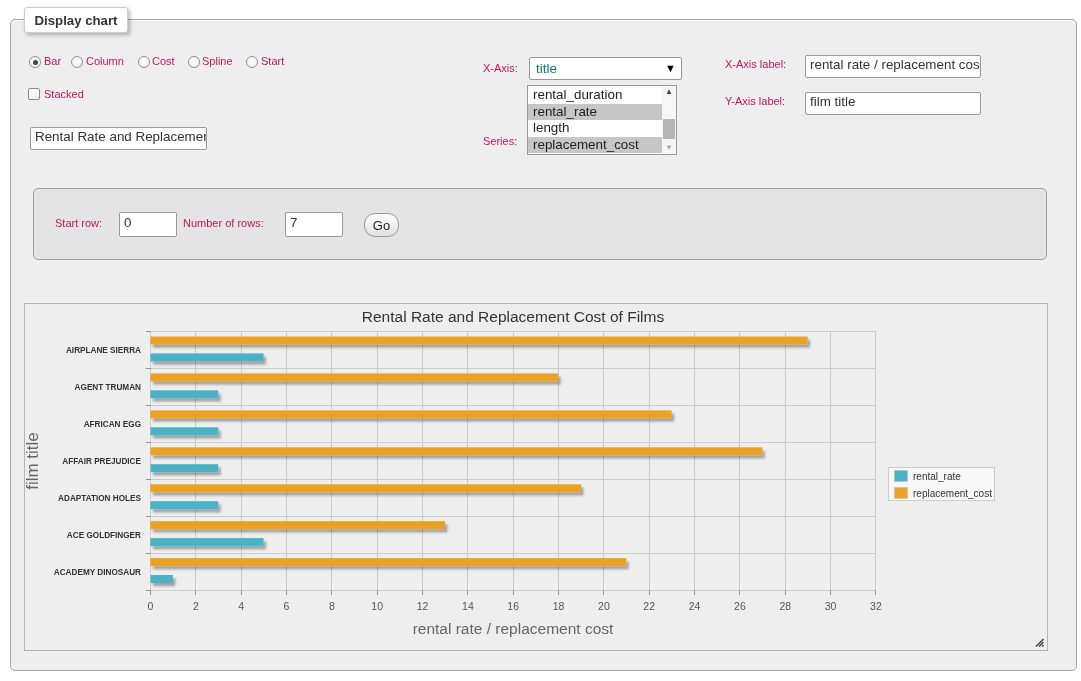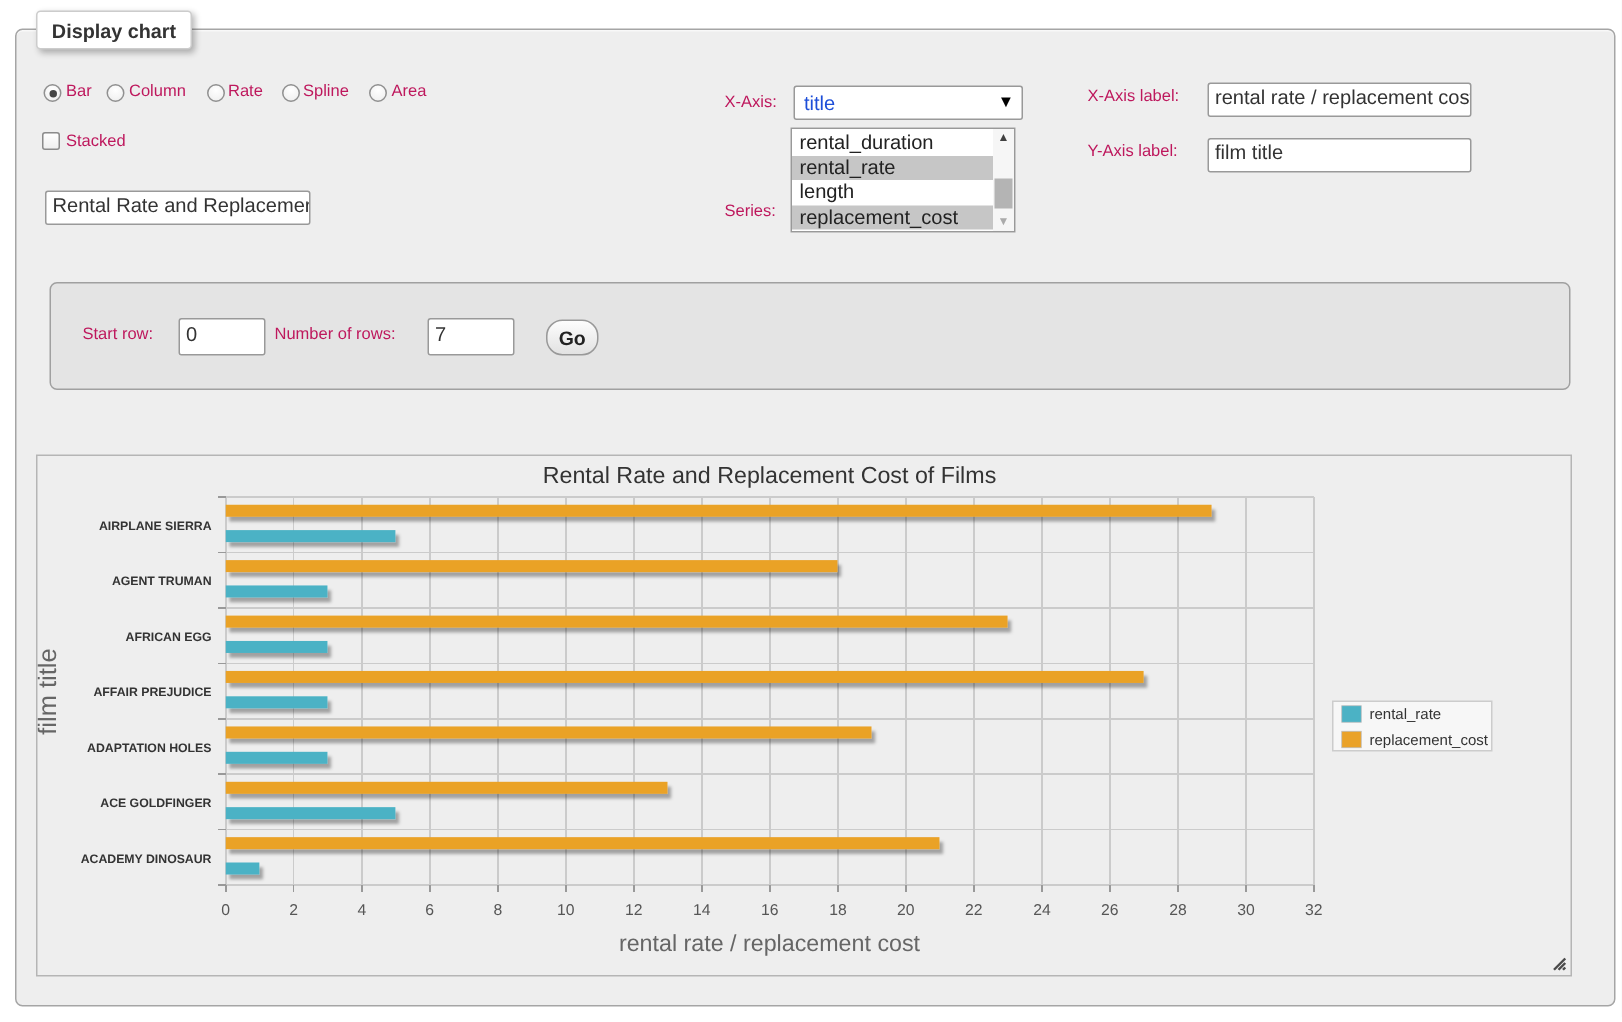--- a/index.html
+++ b/index.html
@@ -17,34 +17,34 @@
 
   <div class="abs" style="left:10px;top:19px;width:1065px;height:650px;border:1px solid #a5a5a5;border-radius:5px;background:#eeeeee;box-shadow:inset 0 1px 0 #f8f8f8;"></div>
 
   <div class="abs" style="left:24px;top:7px;width:102px;height:24px;background:#fff;border:1px solid #ccc;border-radius:3px;box-shadow:2px 2px 4px rgba(0,0,0,0.28);display:flex;align-items:center;justify-content:center;font-size:13.2px;font-weight:bold;color:#333;">Display chart</div>
 
   <div class="radio sel" style="left:29px;top:56px;"></div>
   <div class="abs lbl" style="left:44px;top:53px;">Bar</div>
   <div class="radio" style="left:71px;top:56px;"></div>
   <div class="abs lbl" style="left:86px;top:53px;text-align:center;">Column</div>
   <div class="radio" style="left:138px;top:56px;"></div>
-  <div class="abs lbl" style="left:152px;top:53px;">Rate</div>
+  <div class="abs lbl" style="left:152px;top:53px;">Cost</div>
   <div class="radio" style="left:188px;top:56px;"></div>
   <div class="abs lbl" style="left:202px;top:53px;">Spline</div>
   <div class="radio" style="left:246px;top:56px;"></div>
-  <div class="abs lbl" style="left:261px;top:53px;">Area</div>
+  <div class="abs lbl" style="left:261px;top:53px;">Start</div>
 
   <div class="abs" style="left:28px;top:88px;width:12px;height:12px;border:1px solid #8b8b8b;border-radius:2px;background:linear-gradient(#fefefe,#efefef);box-sizing:border-box;"></div>
   <div class="abs lbl" style="left:44px;top:86px;">Stacked</div>
 
   <div class="inp" style="left:30px;top:127px;width:167px;">Rental Rate and Replacement Cost of Films</div>
 
   <div class="abs lbl" style="left:483px;top:60px;">X-Axis:</div>
   <div class="abs" style="left:529px;top:57px;width:153px;height:23px;background:#fff;border:1px solid #999;border-radius:2px;box-sizing:border-box;">
-     <span style="position:absolute;left:6px;top:2.5px;font-size:13.4px;color:#1d4ed8;">title</span>
+     <span style="position:absolute;left:6px;top:2.5px;font-size:13.4px;color:#0f766e;">title</span>
      <span style="position:absolute;right:5px;top:4px;font-size:11px;color:#000;">▼</span>
   </div>
 
   <div class="abs lbl" style="left:483px;top:133px;">Series:</div>
   <div class="abs" style="left:527px;top:85px;width:150px;height:70px;background:#fff;border:1px solid #999;box-sizing:border-box;overflow:hidden;padding-left:40px;">
      <div style="position:absolute;left:0;top:1px;width:134px;font-size:13.4px;line-height:16.5px;color:#222;">
         <div style="padding-left:5px;">rental_duration</div>
         <div style="padding-left:5px;background:#c6c6c6;">rental_rate</div>
         <div style="padding-left:5px;">length</div>
         <div style="padding-left:5px;background:#c6c6c6;">replacement_cost</div>
@@ -60,21 +60,21 @@
   <div class="abs lbl" style="left:725px;top:56px;">X-Axis label:</div>
   <div class="inp" style="left:805px;top:55px;width:166px;">rental rate / replacement cost</div>
   <div class="abs lbl" style="left:725px;top:93px;">Y-Axis label:</div>
   <div class="inp" style="left:805px;top:92px;width:166px;">film title</div>
 
   <div class="abs" style="left:33px;top:188px;width:1012px;height:70px;background:#e4e4e4;border:1px solid #a0a0a0;border-radius:5px;"></div>
   <div class="abs lbl" style="left:55px;top:215px;">Start row:</div>
   <div class="inp" style="left:119px;top:212px;width:48px;height:22px;line-height:18.5px;padding-top:1px;">0</div>
   <div class="abs lbl" style="left:183px;top:215px;">Number of rows:</div>
   <div class="inp" style="left:285px;top:212px;width:48px;height:22px;line-height:18.5px;padding-top:1px;">7</div>
-  <div class="abs" style="left:364px;top:213px;width:33px;height:22px;border:1px solid #999;border-radius:11px;background:linear-gradient(#fdfdfd,#e2e2e2);display:flex;align-items:center;justify-content:center;font-size:13px;font-weight:bold;color:#222;">Go</div>
+  <div class="abs" style="left:364px;top:213px;width:33px;height:22px;border:1px solid #999;border-radius:11px;background:linear-gradient(#fdfdfd,#e2e2e2);display:flex;align-items:center;justify-content:center;font-size:13px;font-weight:normal;color:#222;">Go</div>
 
   <div class="abs" style="left:24px;top:303px;width:1022px;height:346px;border:1px solid #b5b5b5;overflow:hidden;">
   <svg width="1024" height="348" xmlns="http://www.w3.org/2000/svg" style="display:block;margin:-1px 0 0 -1px">
     <defs>
       <filter id="sh" x="-20%" y="-60%" width="140%" height="260%">
         <feDropShadow dx="2.4" dy="3.2" stdDeviation="1.2" flood-color="#000" flood-opacity="0.32"></feDropShadow>
       </filter>
     </defs>
 
     <text x="489" y="19" font-size="15.5px" fill="#333" text-anchor="middle">Rental Rate and Replacement Cost of Films</text>

